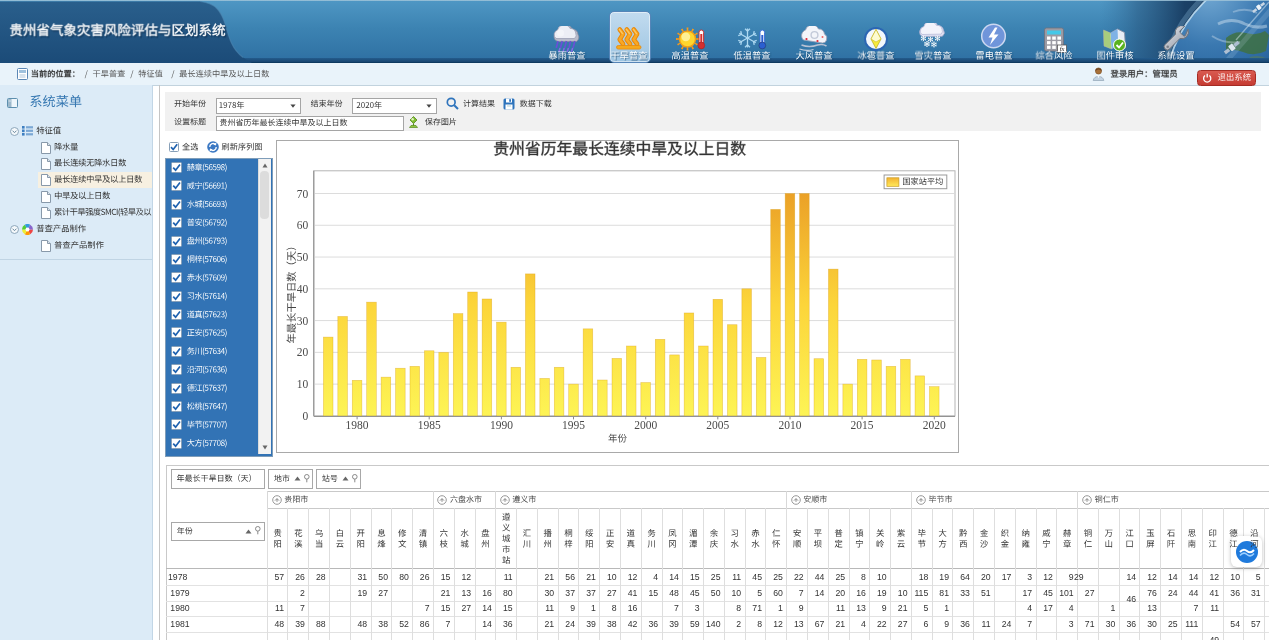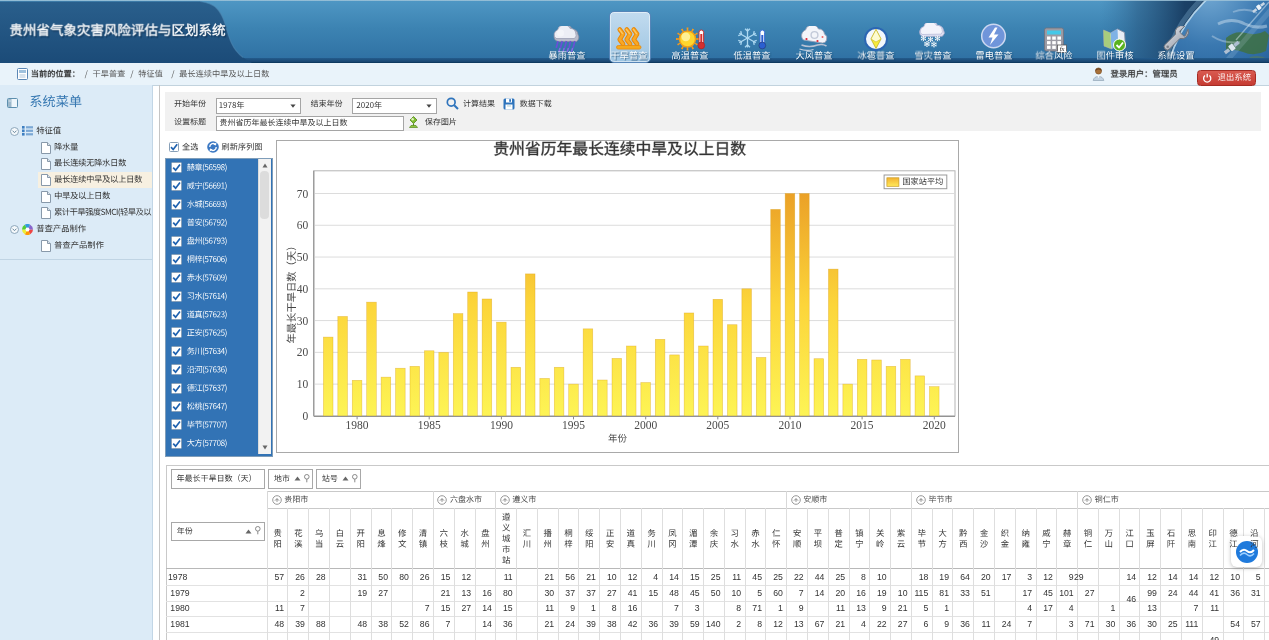--- a/index.html
+++ b/index.html
@@ -618,21 +618,21 @@
       <div class="num" style="left:877.5px;top:587.6px;width:30px;text-align:right">10</div>
       <div class="num" style="left:898.3px;top:587.6px;width:30px;text-align:right">115</div>
       <div class="num" style="left:919.0px;top:587.6px;width:30px;text-align:right">81</div>
       <div class="num" style="left:939.8px;top:587.6px;width:30px;text-align:right">33</div>
       <div class="num" style="left:960.6px;top:587.6px;width:30px;text-align:right">51</div>
       <div class="num" style="left:1002.2px;top:587.6px;width:30px;text-align:right">17</div>
       <div class="num" style="left:1022.9px;top:587.6px;width:30px;text-align:right">45</div>
       <div class="num" style="left:1043.7px;top:587.6px;width:30px;text-align:right">101</div>
       <div class="num" style="left:1064.5px;top:587.6px;width:30px;text-align:right">27</div>
       <div class="num" style="left:1106.1px;top:594px;width:30px;text-align:right">46</div>
-      <div class="num" style="left:1126.8px;top:587.6px;width:30px;text-align:right">99</div>
+      <div class="num" style="left:1126.8px;top:587.6px;width:30px;text-align:right">76</div>
       <div class="num" style="left:1147.6px;top:587.6px;width:30px;text-align:right">24</div>
       <div class="num" style="left:1168.4px;top:587.6px;width:30px;text-align:right">44</div>
       <div class="num" style="left:1189.2px;top:587.6px;width:30px;text-align:right">41</div>
       <div class="num" style="left:1210.0px;top:587.6px;width:30px;text-align:right">36</div>
       <div class="num" style="left:1230.7px;top:587.6px;width:30px;text-align:right">31</div>
       <div class="num" style="left:170.3px;top:603.0px;width:40px;text-align:left">1980</div>
       <div class="num" style="left:254.1px;top:603.0px;width:30px;text-align:right">11</div>
       <div class="num" style="left:274.9px;top:603.0px;width:30px;text-align:right">7</div>
       <div class="num" style="left:399.5px;top:603.0px;width:30px;text-align:right">7</div>
       <div class="num" style="left:420.3px;top:603.0px;width:30px;text-align:right">15</div>

